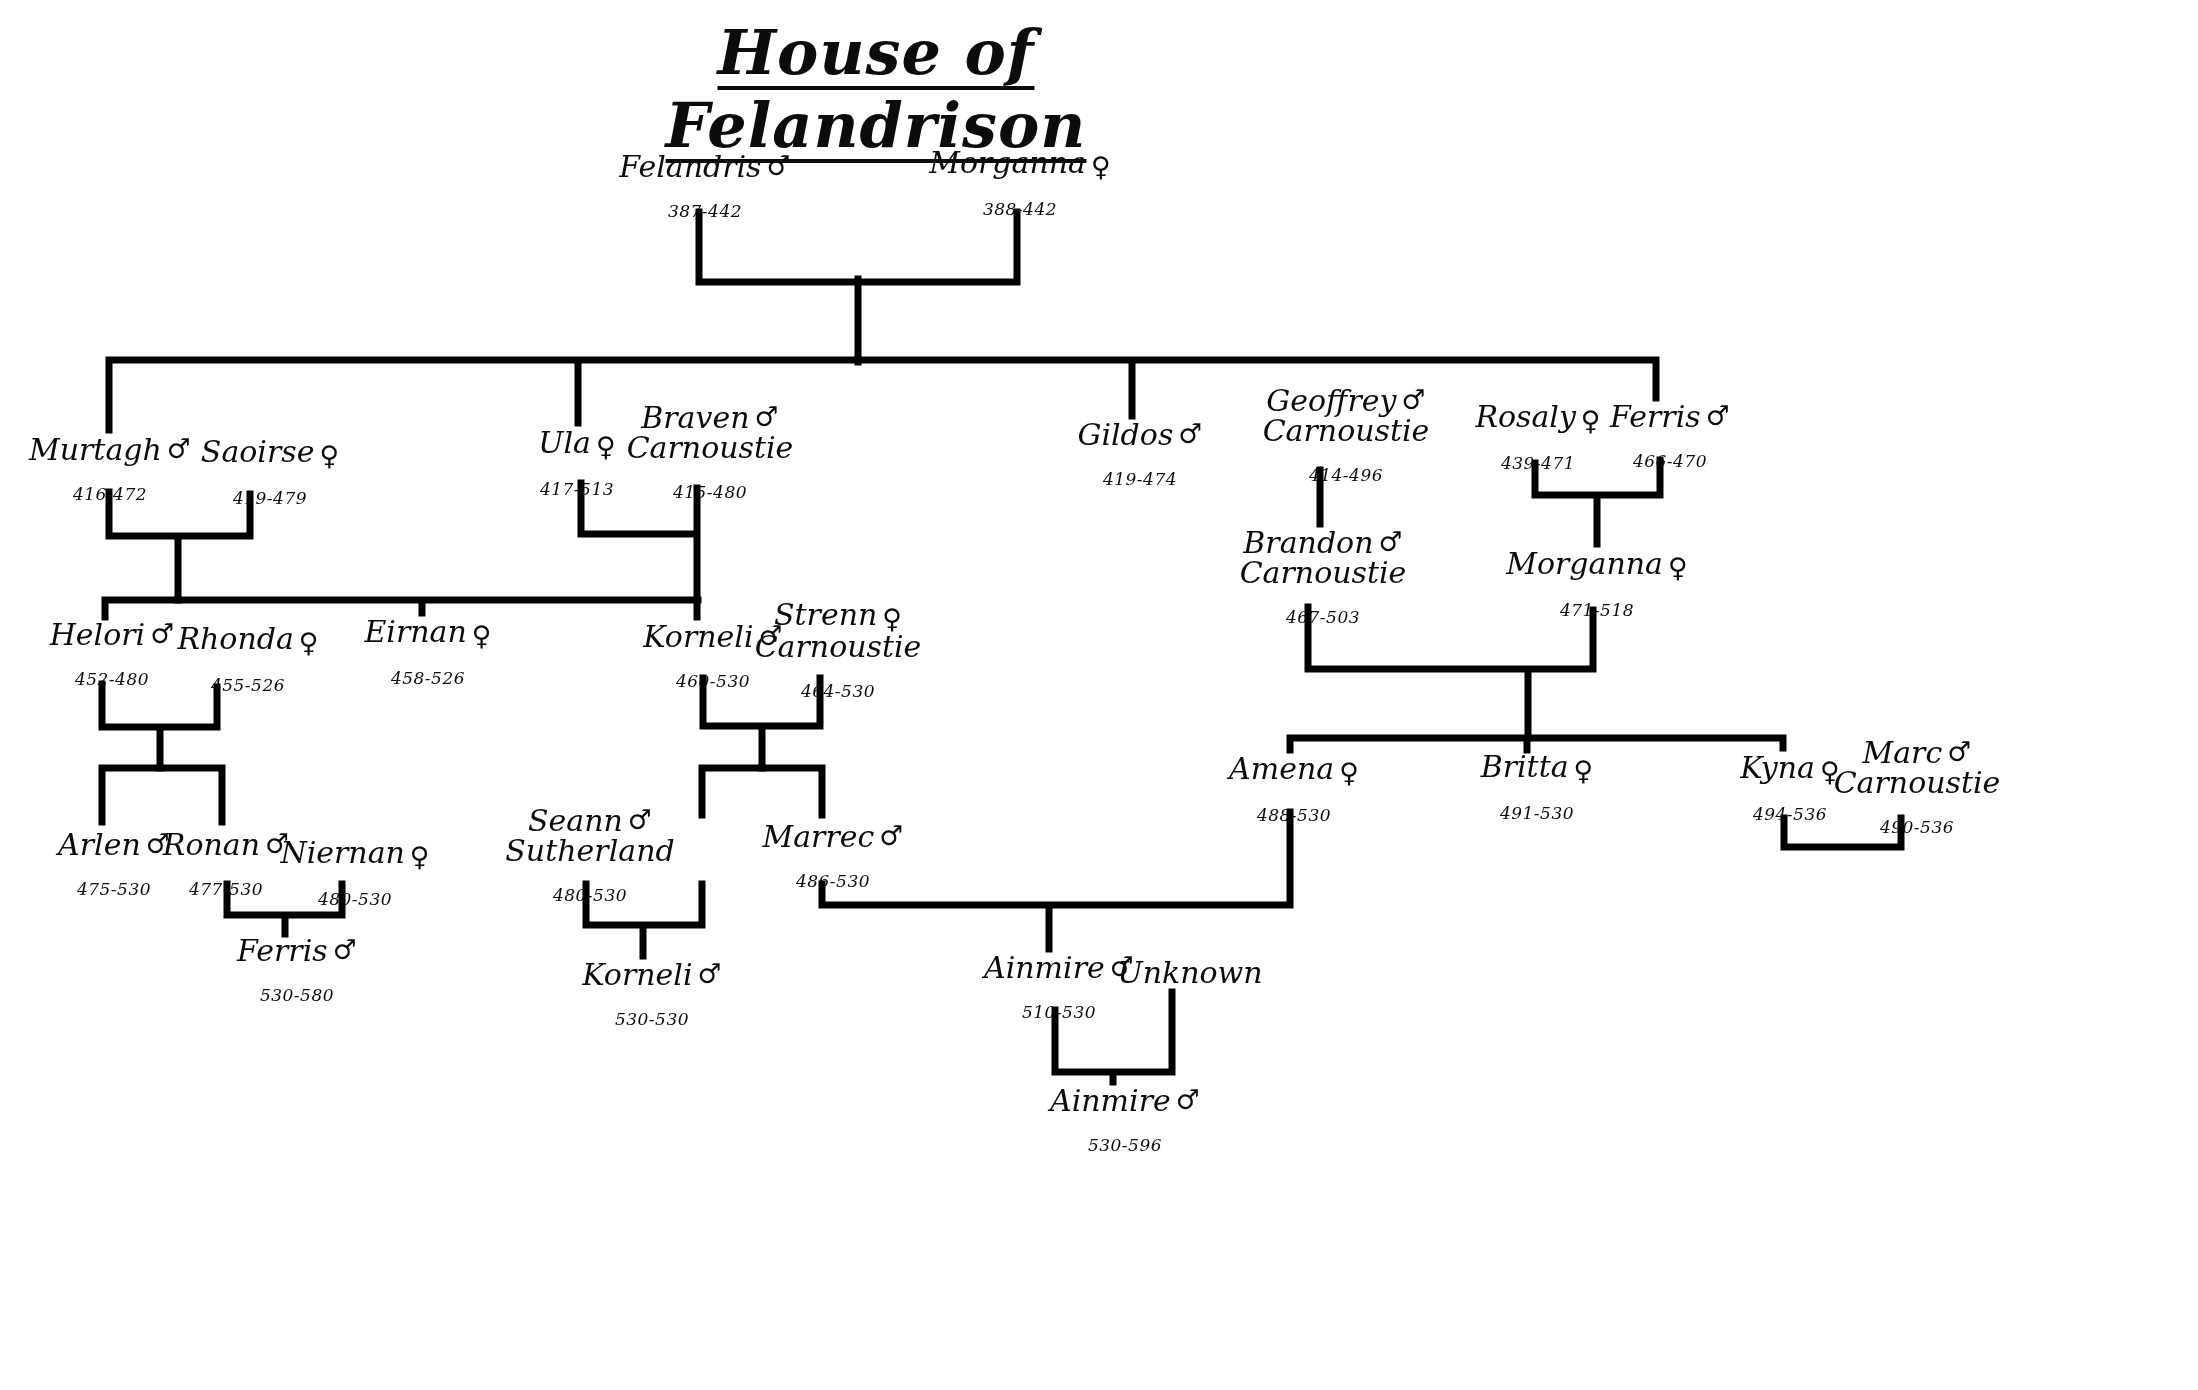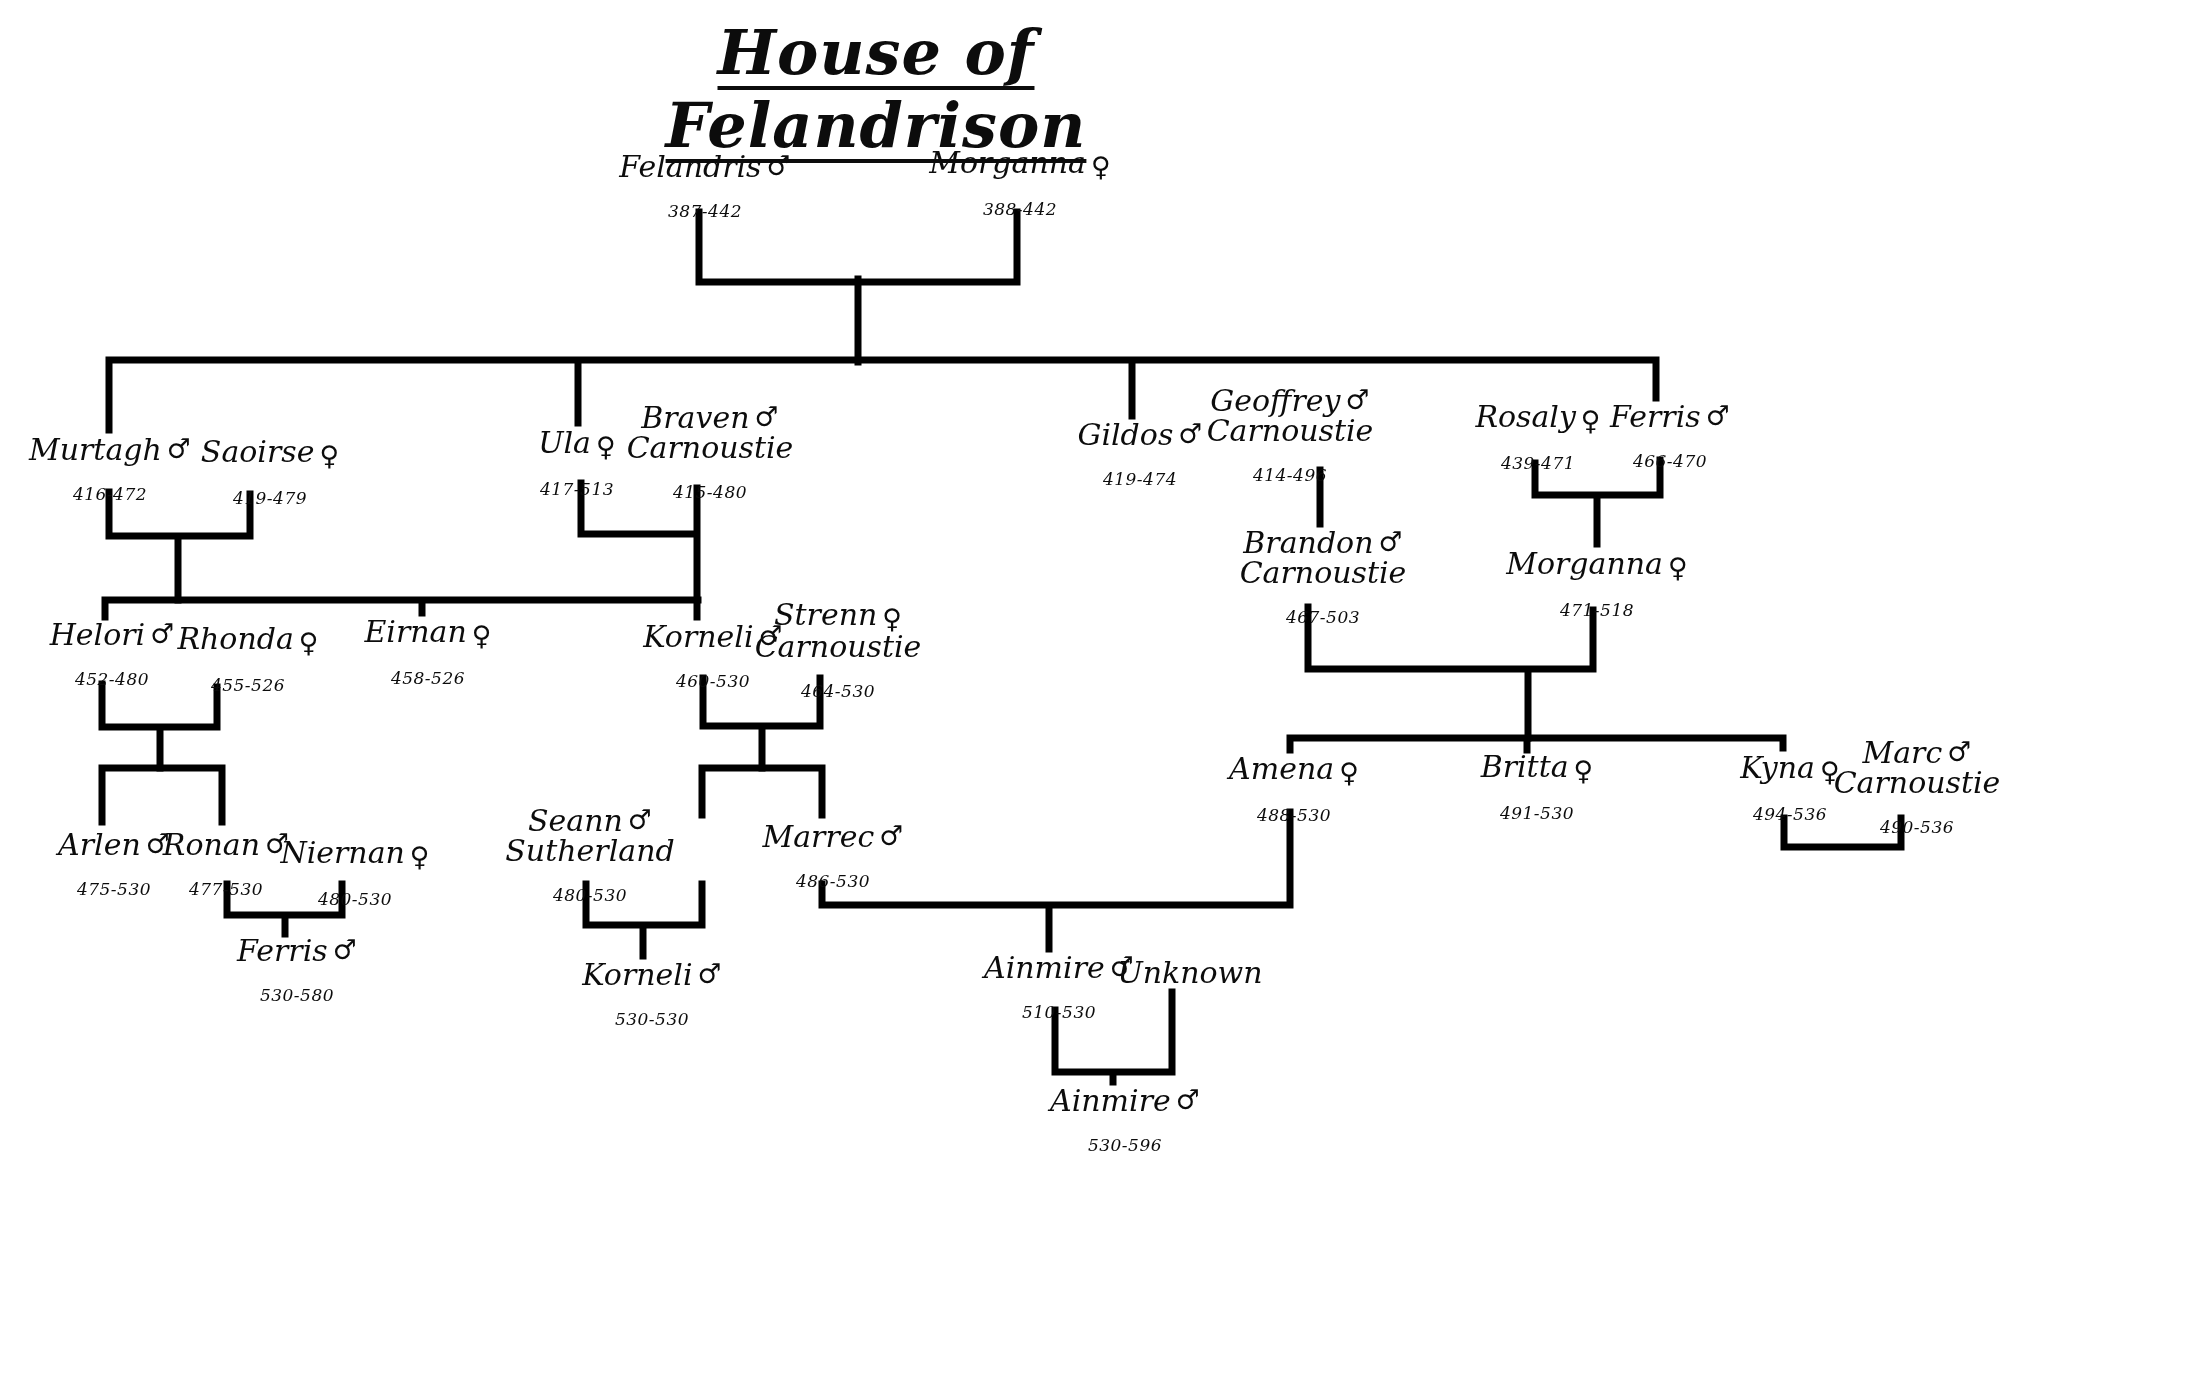--- a/index.html
+++ b/index.html
@@ -73,21 +73,21 @@
   </div>
   <div class="p w" style="left:580px;top:403px">
     <div class="nr"><span class="nm">Braven</span><span class="sym sym-m">♂</span></div>
     <div class="nm2">Carnoustie</div>
     <div class="dt">415-480</div>
   </div>
   <div class="p" style="left:1020px;top:420px">
     <div class="nr"><span class="nm">Gildos</span><span class="sym sym-m">♂</span></div>
     <div class="dt">419-474</div>
   </div>
-  <div class="p w" style="left:1160px;top:386px">
+  <div class="p w" style="left:1216px;top:386px">
     <div class="nr"><span class="nm">Geoffrey</span><span class="sym sym-m">♂</span></div>
     <div class="nm2">Carnoustie</div>
     <div class="dt">414-496</div>
   </div>
   <div class="p" style="left:1418px;top:402px">
     <div class="nr"><span class="nm">Rosaly</span><span class="sym sym-f">♀</span></div>
     <div class="dt">439-471</div>
   </div>
   <div class="p" style="left:1550px;top:402px">
     <div class="nr"><span class="nm">Ferris</span><span class="sym sym-m">♂</span></div>

